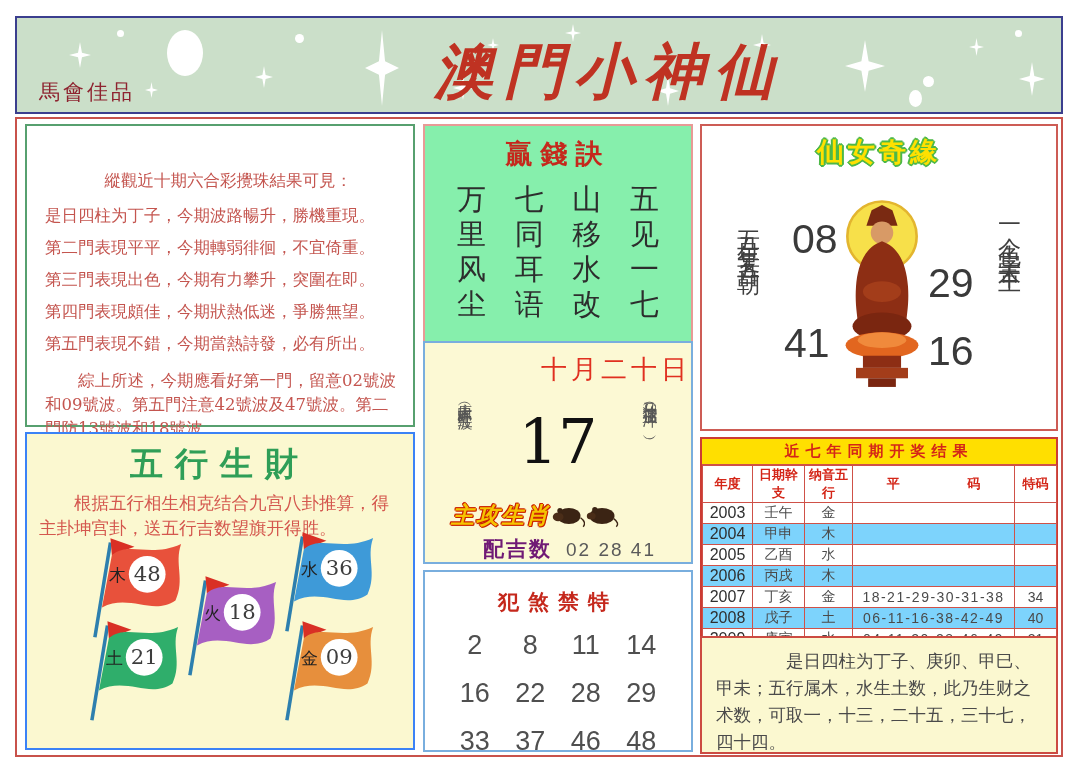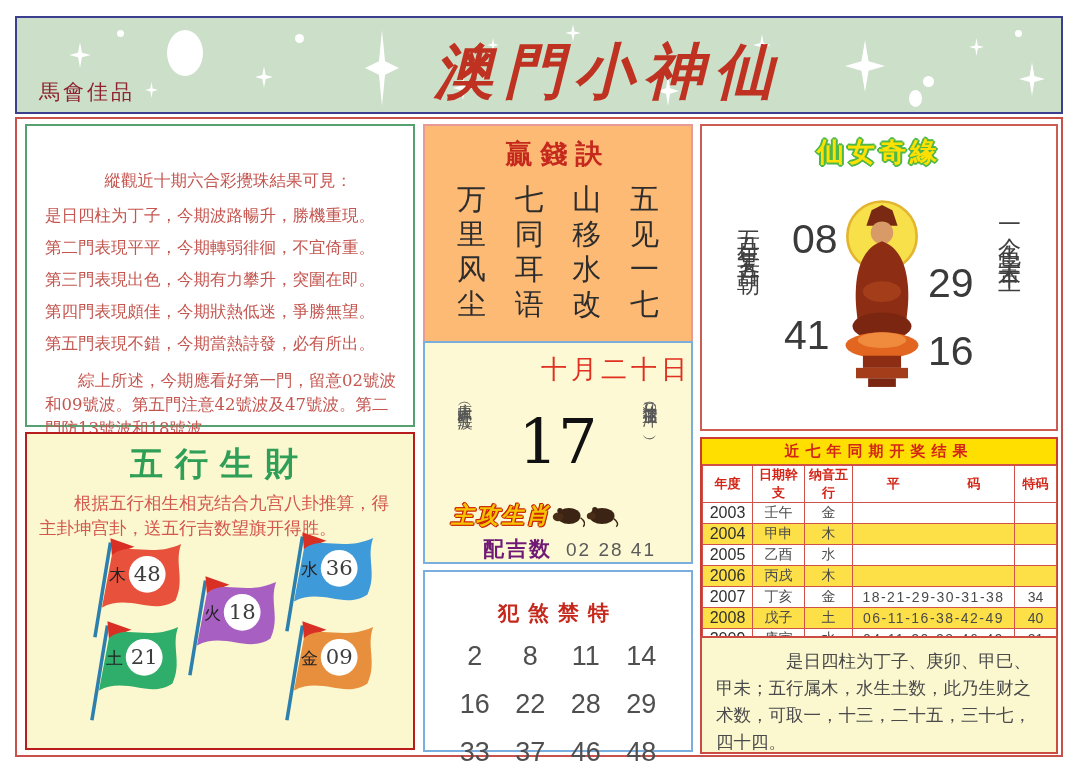--- a/index.html
+++ b/index.html
@@ -25,31 +25,31 @@
   
   .analysis{left:25px;top:124px;width:390px;height:303px;background:#fff;
             border:2px solid #57a06f;padding:44px 16px 0 18px;}
   .a-intro{color:#c4554f;font-size:16.5px;text-indent:3.6em;margin-bottom:8px;}
   .a-line{color:#c4554f;font-size:16.5px;line-height:32px;}
   .a-summary{color:#c4554f;font-size:16.5px;line-height:24px;text-indent:2em;margin-top:9px;}
   .a-numbers{font-family:"Liberation Sans",sans-serif;font-size:32px;color:#1f1f1f;
              letter-spacing:4px;word-spacing:15px;margin:16px 0 0 10px;}
 
   .wuxing{left:25px;top:432px;width:390px;height:318px;background:#fbf8d0;
-          border:2px solid #b91c1c;}
+          border:2px solid #3b82f6;}
   .wx-title{text-align:center;color:#2f9e57;font-size:33px;font-weight:bold;
             letter-spacing:12px;margin-top:8px;}
   .wx-desc{color:#d4574e;font-size:17.5px;line-height:1.45;text-indent:2em;
            padding:4px 12px 0 12px;}
   .flag{position:absolute;width:106px;height:106px;}
   .wx-lines{position:absolute;left:12px;bottom:6px;color:#33a055;font-size:15.5px;
             line-height:22px;font-weight:bold;letter-spacing:1px;}
 
   
-  .verse{left:423px;top:124px;width:270px;height:256px;background:#fdba74;
+  .verse{left:423px;top:124px;width:270px;height:256px;background:#86efac;
          border:2px solid #e89a96;}
   .verse-title{text-align:center;color:#c5281c;font-size:27px;font-weight:bold;
                letter-spacing:8px;margin-top:10px;}
   .verse-grid{padding:8px 32px 0 32px;}
   .verse-row{display:flex;justify-content:space-between;height:35px;}
   .verse-row span{font-size:29px;color:#2d2d2d;}
 
   .calendar{left:423px;top:341px;width:270px;height:223px;background:#fcf9d4;
             border:2px solid #79aede;}
   .cal-date{text-align:right;color:#e03020;font-size:26px;letter-spacing:4px;margin-top:9px;}
@@ -65,58 +65,58 @@
         text-shadow:1px 0 #cc2200,-1px 0 #cc2200,0 1px #cc2200,0 -1px #cc2200,
                     1px 1px #cc2200,-1px -1px #cc2200;letter-spacing:2px;}
   .cal-lucky-row{position:absolute;left:58px;top:192px;display:flex;align-items:baseline;gap:14px;}
   .lucky-label{font-size:21px;font-weight:bold;color:#701a75;
                font-family:"Liberation Sans",sans-serif;letter-spacing:2px;}
   .lucky-nums{font-size:19px;color:#5a5a5a;font-family:"Liberation Sans",sans-serif;letter-spacing:2px;}
 
   .taboo{left:423px;top:570px;width:270px;height:182px;background:#fff;
          border:2px solid #79aede;}
   .taboo-title{text-align:center;color:#c5281c;font-size:21px;font-weight:bold;
-               letter-spacing:9px;margin-top:27px;}
+               letter-spacing:9px;margin-top:16px;}
   .taboo-grid{display:grid;grid-template-columns:repeat(4,1fr);row-gap:17px;
               padding:14px 22px 0 22px;}
   .taboo-num{font-family:"Liberation Sans",sans-serif;font-size:27px;color:#4f4f4f;
              text-align:center;}
 
   
   .fairy{left:700px;top:124px;width:358px;height:307px;background:#fff;
          border:2px solid #cd5c55;}
   .fairy-title{text-align:center;margin-top:8px;font-family:"Liberation Sans",sans-serif;
         font-size:27px;font-weight:bold;color:#ffe000;letter-spacing:4px;
         text-shadow:-2px 0 0 #4db848,2px 0 0 #4db848,0 -2px 0 #4db848,0 2px 0 #4db848,
                     -1px -1px #4db848,1px 1px #4db848,-1px 1px #4db848,1px -1px #4db848;}
   .fairy-left{position:absolute;left:32px;top:86px;font-size:23px;color:#3f3f3f;
               letter-spacing:7px;}
   .fairy-right{position:absolute;right:30px;top:86px;font-size:23px;color:#3f3f3f;
                letter-spacing:7px;}
   .fairy-num{position:absolute;font-family:"Liberation Sans",sans-serif;
              font-size:41px;color:#3a3a3a;}
   .fn-tl{left:90px;top:90px;} .fn-r{left:226px;top:134px;}
-  .fn-bl{left:82px;top:186px;} .fn-br{left:226px;top:202px;}
+  .fn-bl{left:82px;top:194px;} .fn-br{left:226px;top:202px;}
   .buddha{position:absolute;left:128px;top:56px;width:104px;height:240px;}
 
   .history{left:700px;top:437px;width:358px;height:241px;background:#fff;
            border:2px solid #cc3b33;}
   .hist-title{background:#ffdf00;border-bottom:1px solid #cf5148;height:25px;
         line-height:25px;text-align:center;color:#d42618;font-size:15px;
         font-weight:bold;letter-spacing:6px;}
   table.hist{border-collapse:collapse;width:100%;table-layout:fixed;}
   table.hist th,table.hist td{border:1px solid #cf5148;padding:0;height:20px;
         text-align:center;overflow:hidden;}
   table.hist th{color:#d42618;font-size:13px;font-weight:bold;height:22px;}
   .hd-pm{display:flex;justify-content:space-around;}
   td.c-year{font-family:"Liberation Sans",sans-serif;font-size:16px;color:#2f2f2f;}
   td.c-gz,td.c-el{font-size:14px;color:#4a4a4a;}
   td.c-nums{font-family:"Liberation Sans",sans-serif;font-size:14px;color:#4a4a4a;letter-spacing:1.5px;}
   td.c-sp{font-family:"Liberation Sans",sans-serif;font-size:14px;color:#4a4a4a;}
-  tr.alt{background:#fde047;}
+  tr.alt{background:#7dd3fc;}
   .col-year{width:50px;} .col-gz{width:52px;} .col-el{width:48px;}
   .col-nums{width:162px;} .col-sp{width:42px;}
 
   .note{left:700px;top:636px;width:358px;height:118px;background:#fbf8d0;
         border:2px solid #cc4b42;padding:10px 12px 0 14px;}
   .note-text{color:#4a4a4a;font-size:17.5px;line-height:1.55;text-indent:4em;}
 </style>
 </head>
 <body>
 

